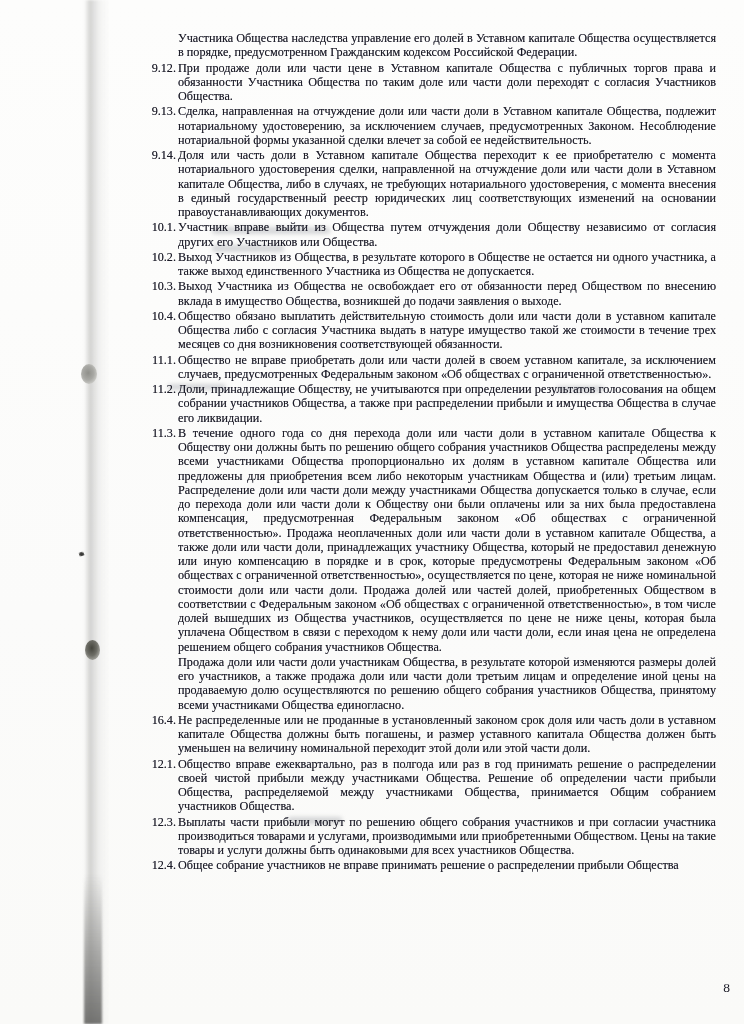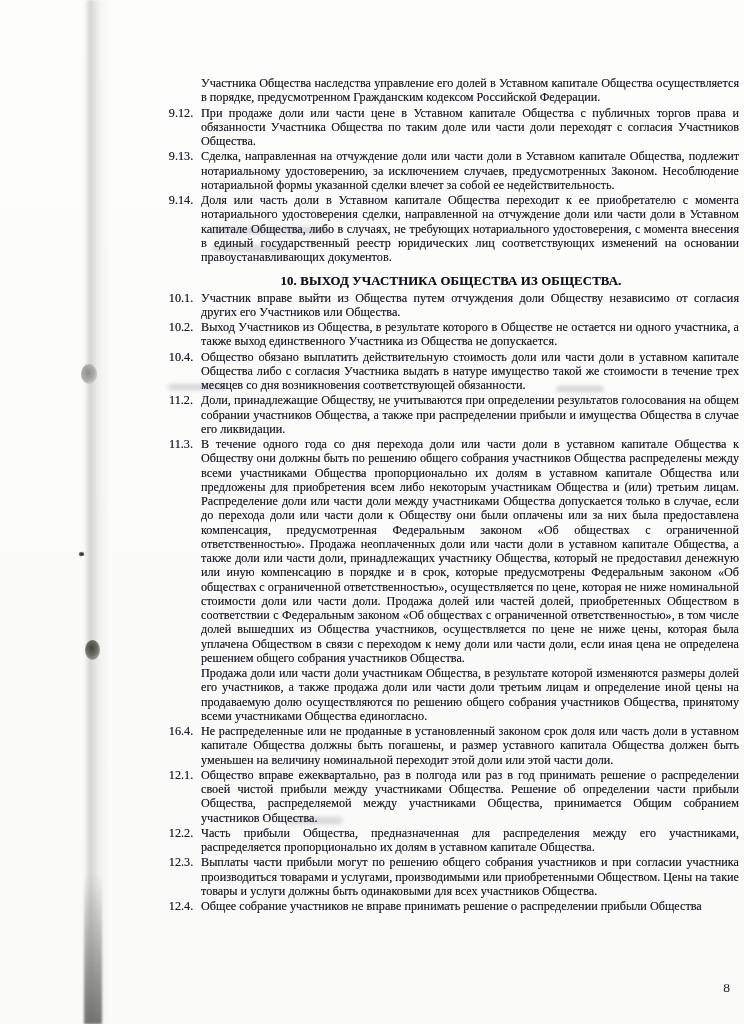--- a/index.html
+++ b/index.html
@@ -52,28 +52,27 @@
     filter: blur(2.2px);
   }
   .smudge.s1 { left: 212px; top: 227px; width: 118px; }
   .smudge.s2 { left: 212px; top: 245px; width: 72px;  }
   .smudge.s3 { left: 168px; top: 384px; width: 58px; height: 6px; }
   .smudge.s4 { left: 556px; top: 386px; width: 48px; height: 6px; }
   .smudge.s5 { left: 288px; top: 817px; width: 54px; }
 
   
   .content {
-    position: absolute; left: 163px; top: 31px; width: 576px;
+    position: absolute; left: 140px; top: 31px; width: 576px;
     font-size: 12.2px; line-height: 14.25px;
     text-align: justify;
     text-shadow: 0 0 0.35px rgba(27,27,45,0.55);
-    margin-top: 45px;
   }
   .clause { position: relative; padding-left: 38px; margin: 0 0 1px 0; }
-  .clause .num { position: absolute; left: 0; top: 0; width: 36px; text-align: center; }
+  .clause .num { position: absolute; left: 0; top: 0; width: 36px; text-align: right; }
   .heading {
     text-align: center; font-weight: bold; font-size: 12.8px;
     letter-spacing: 0.15px; color: #111119;
     margin: 10px 0 2px 0;
   }
   .page-number {
     position: absolute; left: 706px; top: 980px; width: 24px;
     font-size: 13.5px; text-align: right; color: #20202c;
     font-family: "Liberation Serif", "DejaVu Serif", serif;
   }
@@ -109,39 +108,46 @@
     <p class="clause">
       <span class="num">9.13.</span>
       <span>Сделка, направленная на отчуждение доли или части доли в Уставном капитале Общества, подлежит нотариальному удостоверению, за исключением случаев, предусмотренных Законом. Несоблюдение нотариальной формы указанной сделки влечет за собой ее недействительность.</span>
     </p>
 
     <p class="clause">
       <span class="num">9.14.</span>
       <span>Доля или часть доли в Уставном капитале Общества переходит к ее приобретателю с момента нотариального удостоверения сделки, направленной на отчуждение доли или части доли в Уставном капитале Общества, либо в случаях, не требующих нотариального удостоверения, с момента внесения в единый государственный реестр юридических лиц соответствующих изменений на основании правоустанавливающих документов.</span>
     </p>
 
-    <p class="heading">10. ВЫХОД УЧАСТНИКА ОБЩЕСТВА ИЗ ОБЩЕСТВА.</p>
 
     <p class="clause">
       <span class="num">10.1.</span>
       <span>Участник вправе выйти из Общества путем отчуждения доли Обществу независимо от согласия других его Участников или Общества.</span>
     </p>
 
     <p class="clause">
       <span class="num">10.2.</span>
       <span>Выход Участников из Общества, в результате которого в Обществе не остается ни одного участника, а также выход единственного Участника из Общества не допускается.</span>
     </p>
 
+    <p class="clause">
+      <span class="num">10.3.</span>
+      <span>Выход Участника из Общества не освобождает его от обязанности перед Обществом по внесению вклада в имущество Общества, возникшей до подачи заявления о выходе.</span>
+    </p>
 
     <p class="clause">
       <span class="num">10.4.</span>
       <span>Общество обязано выплатить действительную стоимость доли или части доли в уставном капитале Общества либо с согласия Участника выдать в натуре имущество такой же стоимости в течение трех месяцев со дня возникновения соответствующей обязанности.</span>
     </p>
 
 
+    <p class="clause">
+      <span class="num">11.1.</span>
+      <span>Общество не вправе приобретать доли или части долей в своем уставном капитале, за исключением случаев, предусмотренных Федеральным законом «Об обществах с ограниченной ответственностью».</span>
+    </p>
 
     <p class="clause">
       <span class="num">11.2.</span>
       <span>Доли, принадлежащие Обществу, не учитываются при определении результатов голосования на общем собрании участников Общества, а также при распределении прибыли и имущества Общества в случае его ликвидации.</span>
     </p>
 
     <p class="clause">
       <span class="num">11.3.</span>
       <span>В течение одного года со дня перехода доли или части доли в уставном капитале Общества к Обществу они должны быть по решению общего собрания участников Общества распределены между всеми участниками Общества пропорционально их долям в уставном капитале Общества или предложены для приобретения всем либо некоторым участникам Общества и (или) третьим лицам. Распределение доли или части доли между участниками Общества допускается только в случае, если до перехода доли или части доли к Обществу они были оплачены или за них была предоставлена компенсация, предусмотренная Федеральным законом «Об обществах с ограниченной ответственностью». Продажа неоплаченных доли или части доли в уставном капитале Общества, а также доли или части доли, принадлежащих участнику Общества, который не предоставил денежную или иную компенсацию в порядке и в срок, которые предусмотрены Федеральным законом «Об обществах с ограниченной ответственностью», осуществляется по цене, которая не ниже номинальной стоимости доли или части доли. Продажа долей или частей долей, приобретенных Обществом в соответствии с Федеральным законом «Об обществах с ограниченной ответственностью», в том числе долей вышедших из Общества участников, осуществляется по цене не ниже цены, которая была уплачена Обществом в связи с переходом к нему доли или части доли, если иная цена не определена решением общего собрания участников Общества.</span>
     </p>
@@ -155,24 +161,20 @@
       <span class="num">16.4.</span>
       <span>Не распределенные или не проданные в установленный законом срок доля или часть доли в уставном капитале Общества должны быть погашены, и размер уставного капитала Общества должен быть уменьшен на величину номинальной переходит этой доли или этой части доли.</span>
     </p>
 
 
     <p class="clause">
       <span class="num">12.1.</span>
       <span>Общество вправе ежеквартально, раз в полгода или раз в год принимать решение о распределении своей чистой прибыли между участниками Общества. Решение об определении части прибыли Общества, распределяемой между участниками Общества, принимается Общим собранием участников Общества.</span>
     </p>
 
-    <p class="clause">
-      <span class="num">12.2.</span>
-      <span>Часть прибыли Общества, предназначенная для распределения между его участниками, распределяется пропорционально их долям в уставном капитале Общества.</span>
-    </p>
 
     <p class="clause">
       <span class="num">12.3.</span>
       <span>Выплаты части прибыли могут по решению общего собрания участников и при согласии участника производиться товарами и услугами, производимыми или приобретенными Обществом. Цены на такие товары и услуги должны быть одинаковыми для всех участников Общества.</span>
     </p>
 
     <p class="clause">
       <span class="num">12.4.</span>
       <span>Общее собрание участников не вправе принимать решение о распределении прибыли Общества</span>
     </p>

